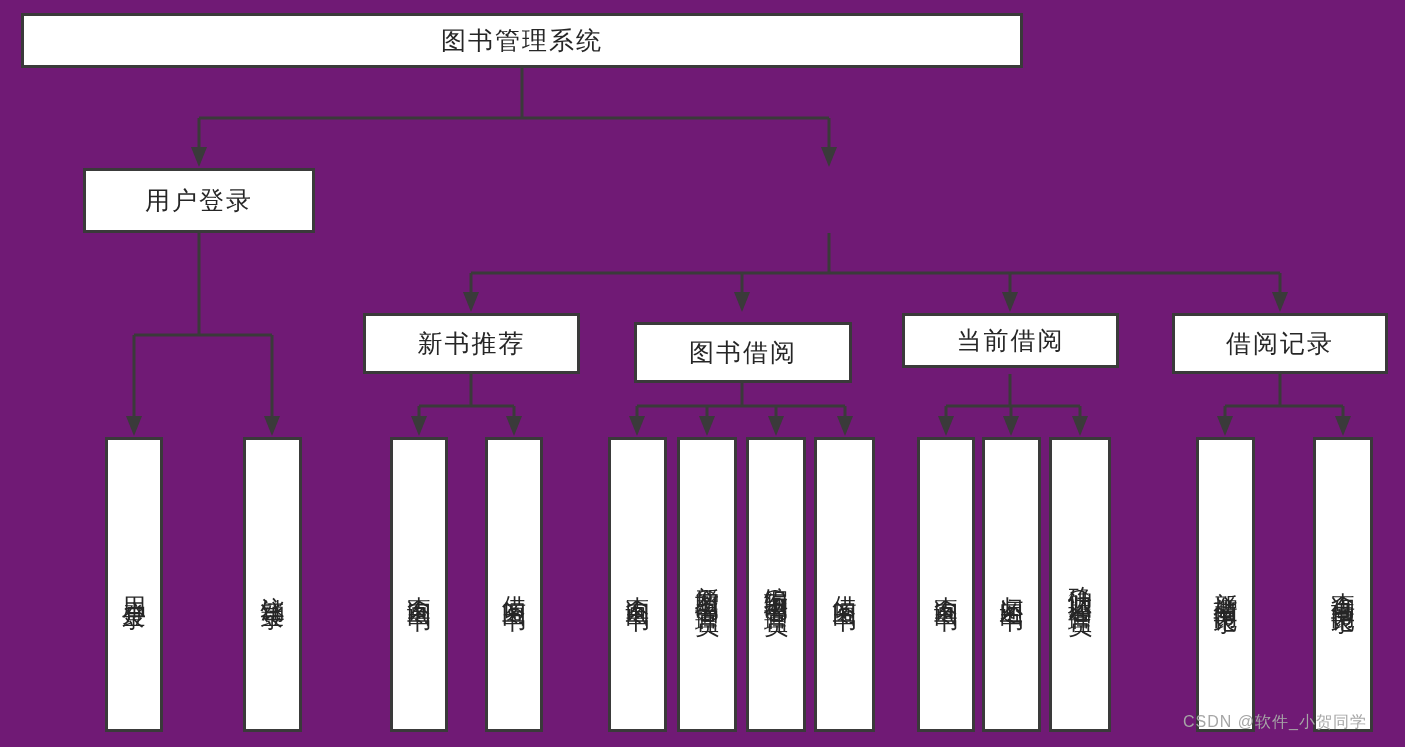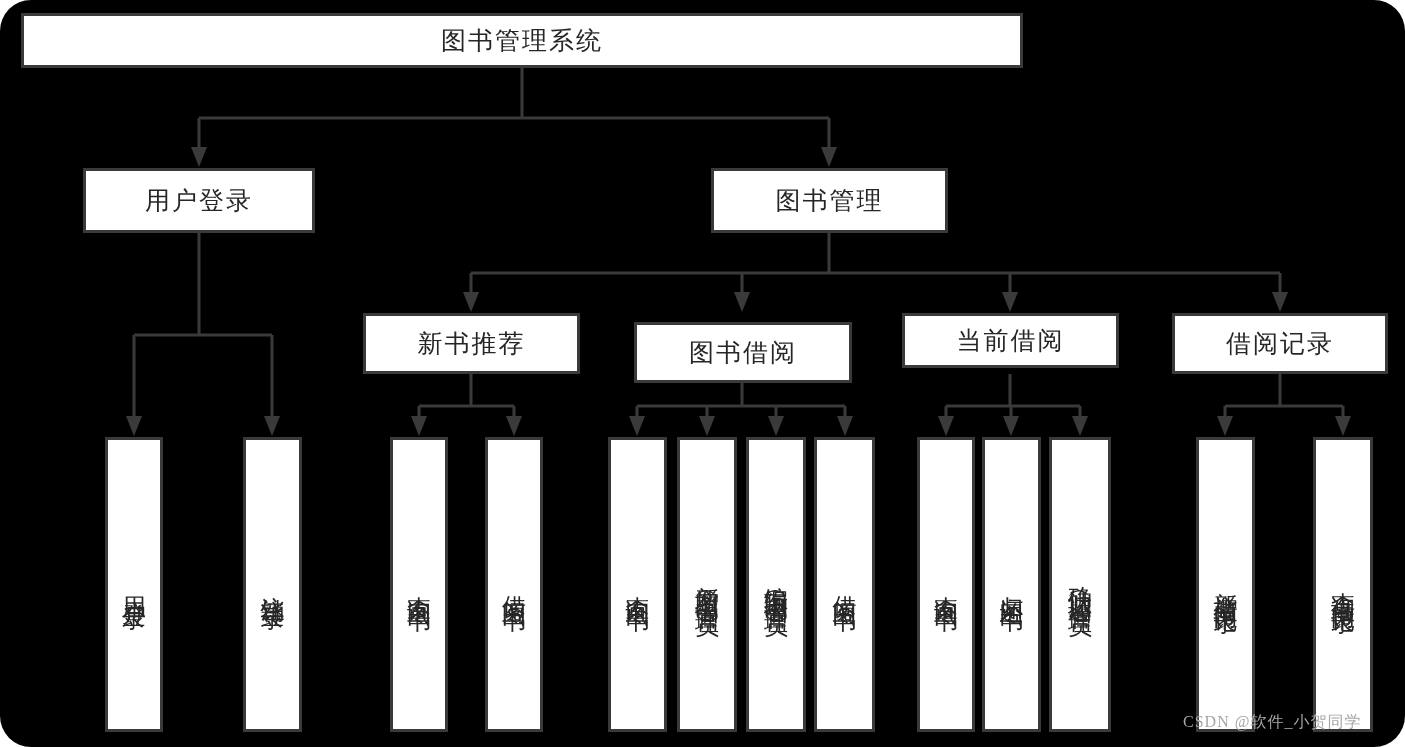--- a/index.html
+++ b/index.html
@@ -1,18 +1,18 @@
 <!DOCTYPE html>
 <html><head>
 <meta charset="utf-8">
 <style>
   html,body{margin:0;padding:0;background:#ffffff;}
   .stage{
-    position:relative;width:1405px;height:747px;background:#000000;overflow:hidden;
-    font-family:Liberation Serif, serif;color:#262626;border-radius:31px;
+    position:relative;width:1405px;height:747px;background:#701a75;overflow:hidden;
+    font-family:Liberation Sans, sans-serif;color:#262626;
   }
   .wires{position:absolute;left:0;top:0;z-index:1;}
   .node{
     position:absolute;box-sizing:border-box;background:#ffffff;
     border:3px solid #3a3a3a;display:flex;align-items:center;justify-content:center;
     z-index:2;
   }
   .hlabel{font-size:25px;letter-spacing:2px;white-space:nowrap;}
   .vbox{top:437px;height:295px;}
   .vlabel{
@@ -95,23 +95,20 @@
     </g>
   </svg>
 
   <div class="node" style="left:21px;top:13px;width:1002px;height:55px">
     <span class="hlabel">图书管理系统</span>
   </div>
 
   <div class="node" style="left:83px;top:168px;width:232px;height:65px">
     <span class="hlabel">用户登录</span>
   </div>
-  <div class="node" style="left:711px;top:168px;width:237px;height:65px">
-    <span class="hlabel">图书管理</span>
-  </div>
 
   <div class="node" style="left:363px;top:313px;width:217px;height:61px">
     <span class="hlabel">新书推荐</span>
   </div>
   <div class="node" style="left:634px;top:322px;width:218px;height:61px">
     <span class="hlabel">图书借阅</span>
   </div>
   <div class="node" style="left:902px;top:313px;width:217px;height:55px">
     <span class="hlabel">当前借阅</span>
   </div>

